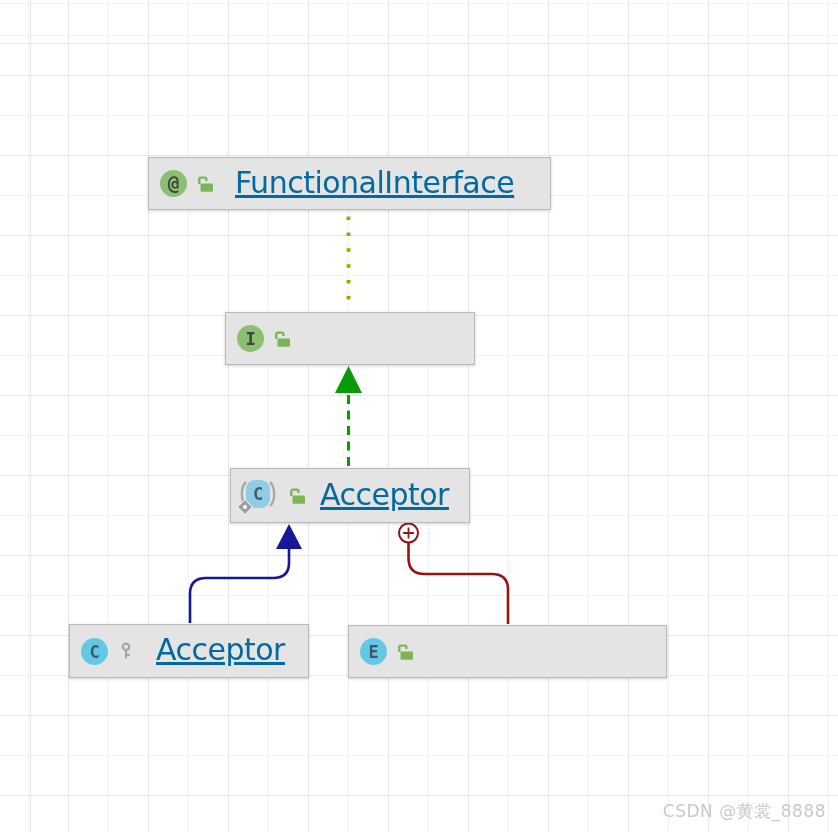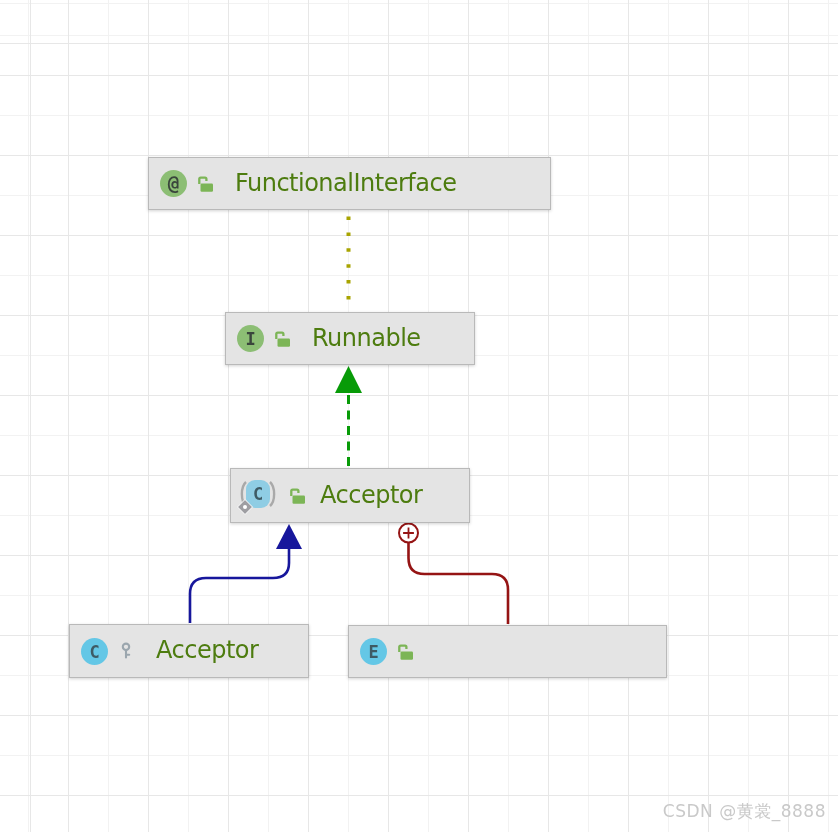--- a/index.html
+++ b/index.html
@@ -30,25 +30,26 @@
     box-sizing: border-box;
     display: flex;
     align-items: center;
     background: #e4e4e4;
     border: 1px solid #b9b9b9;
     box-shadow: 0 1px 3px rgba(0,0,0,0.18);
     padding-left: 11px;
     white-space: nowrap;
   }
   .node .label {
-    font-size: 24px;
+    font-size: 30px;
     letter-spacing: -0.5px;
-    color: #4d7c0f;
+    color: #0369a1;
     line-height: 1;
     padding-bottom: 2px;
+    text-decoration: underline;
   }
   .type-icon { width: 27px; height: 27px; margin-right: 8px; flex: 0 0 auto; }
   .type-icon-wide { width: 46px; height: 40px; margin-right: 6px; flex: 0 0 auto; }
   .mod-icon { width: 20px; height: 20px; margin-right: 20px; flex: 0 0 auto; }
   .mod-icon-tight { margin-right: 13px; }
   .glyph {
     font-family: "DejaVu Sans Mono", monospace;
     font-weight: bold;
     text-anchor: middle;
   }
@@ -111,21 +112,20 @@
 
   <div class="node n-runnable">
     <svg class="type-icon" viewBox="0 0 27 27">
       <circle cx="13.5" cy="13.5" r="13.5" fill="#8cbe74"></circle>
       <text class="glyph" x="13.5" y="19.5" font-size="17" fill="#3a453c">I</text>
     </svg>
     <svg class="mod-icon" viewBox="0 0 20 20">
       <path d="M4.3 10 V5 Q4.3 3.6 5.7 3.6 H10 Q11.4 3.6 11.4 5 V7" fill="none" stroke-width="2.3" stroke="#7cb556"></path>
       <rect x="5.5" y="9.5" width="12.5" height="8.3" rx="1.2" fill="#7cb556"></rect>
     </svg>
-    <span class="label">Runnable</span>
   </div>
 
   <div class="node n-acceptor-class">
     <svg class="type-icon-wide" viewBox="0 0 46 40">
       <path d="M11 6 C5.5 11 5.5 25 11 30" fill="none" stroke-width="2.4" stroke="#a9a9a9"></path>
       <path d="M35 6 C40.5 11 40.5 25 35 30" fill="none" stroke-width="2.4" stroke="#a9a9a9"></path>
       <rect x="11" y="4" width="24" height="28" rx="9" fill="#8fcde4"></rect>
       <text class="glyph" x="23" y="24" font-size="17" fill="#3e5a64">C</text>
       <polygon points="10,23.5 17.5,31 10,38.5 2.5,31" stroke="#ffffff" stroke-width="1" fill="#9e9ea2"></polygon>
       <circle cx="10" cy="31" r="2" fill="#ffffff"></circle>

